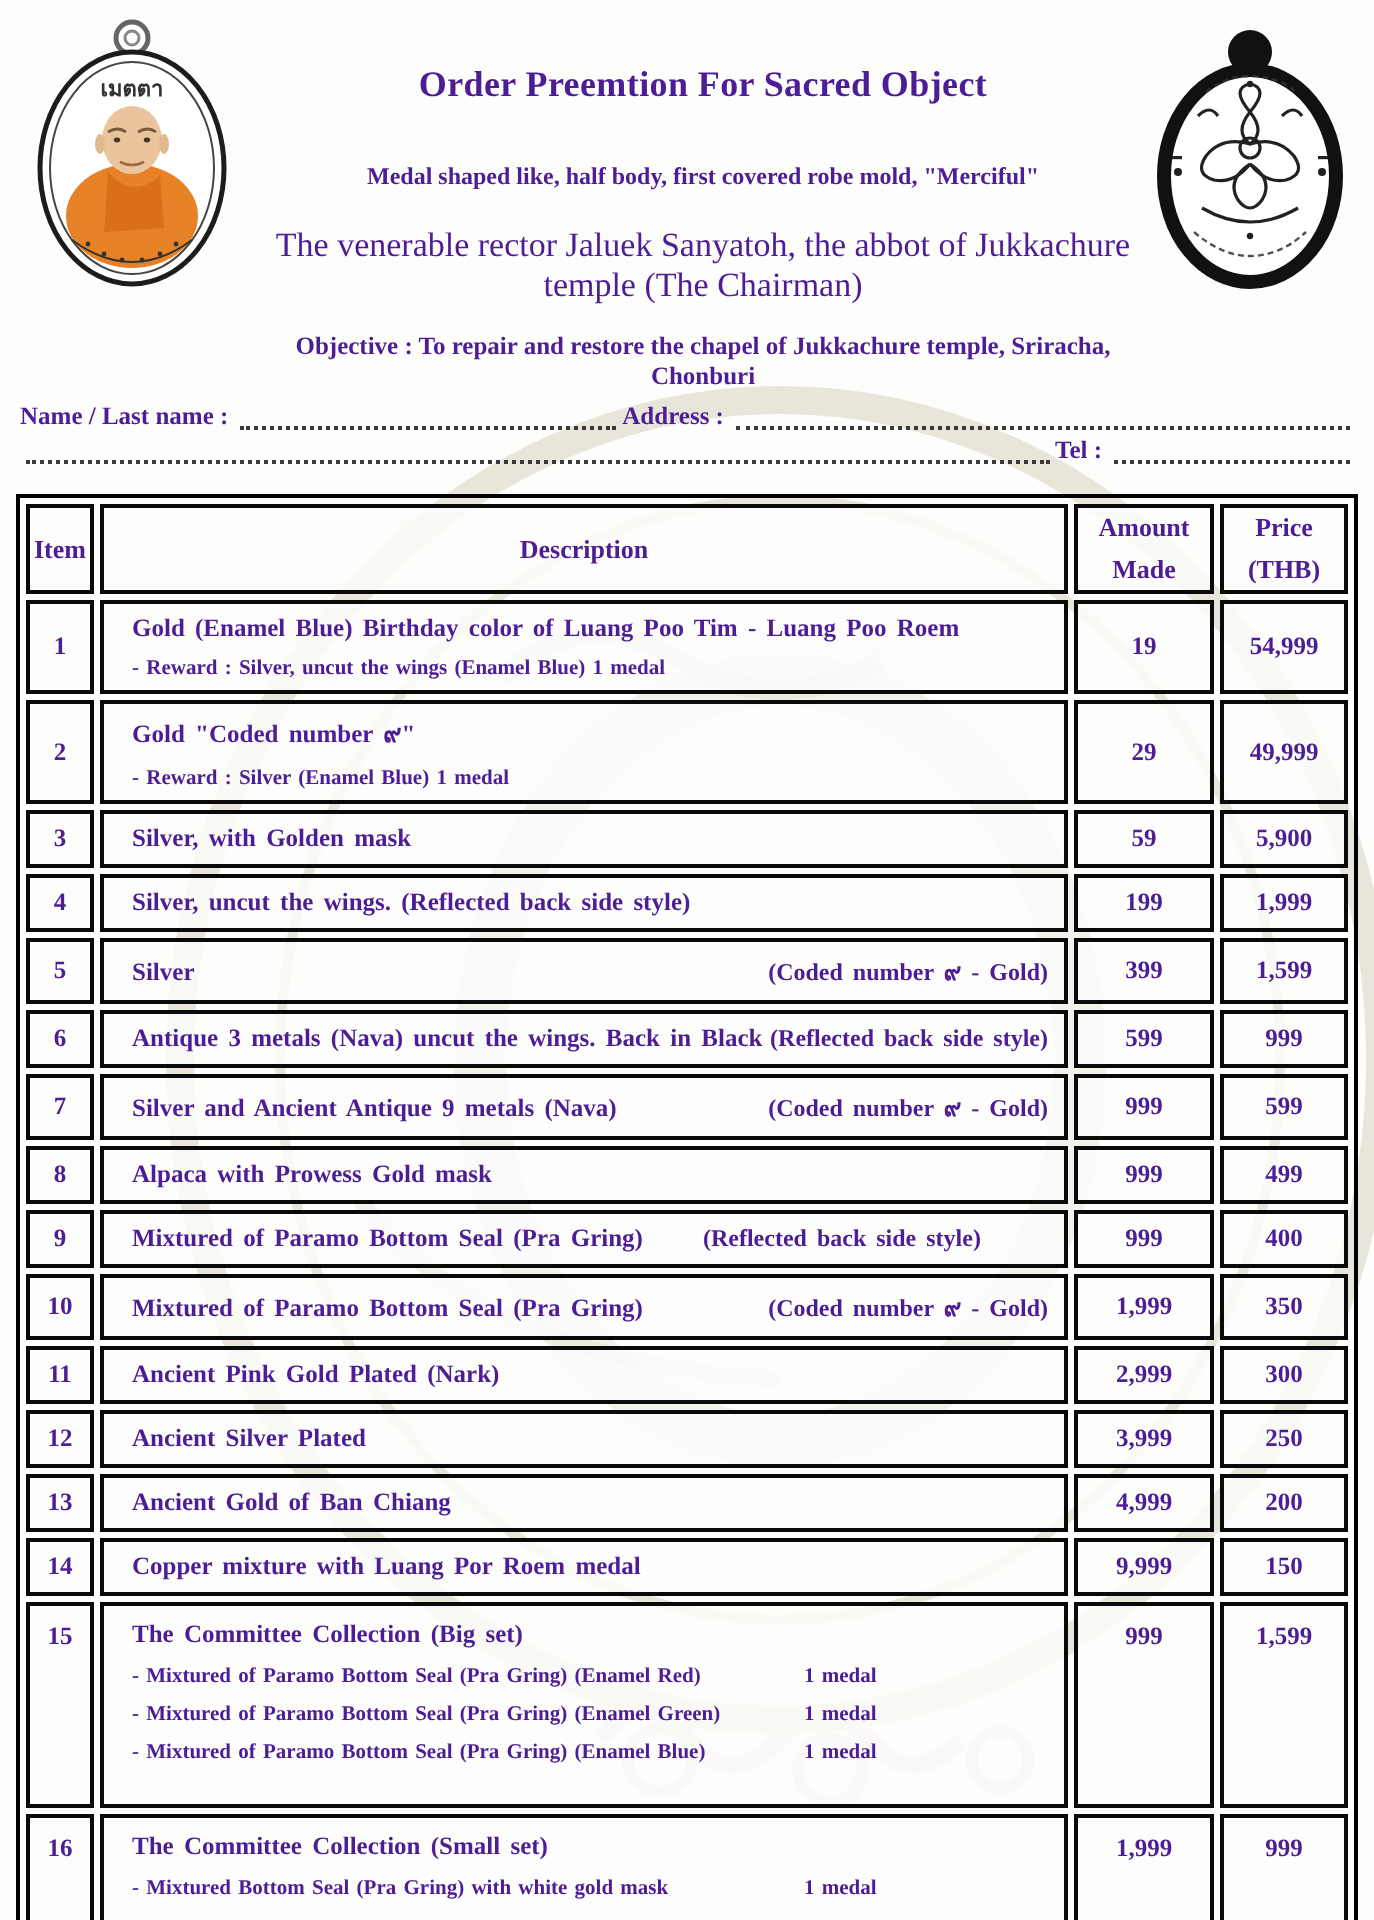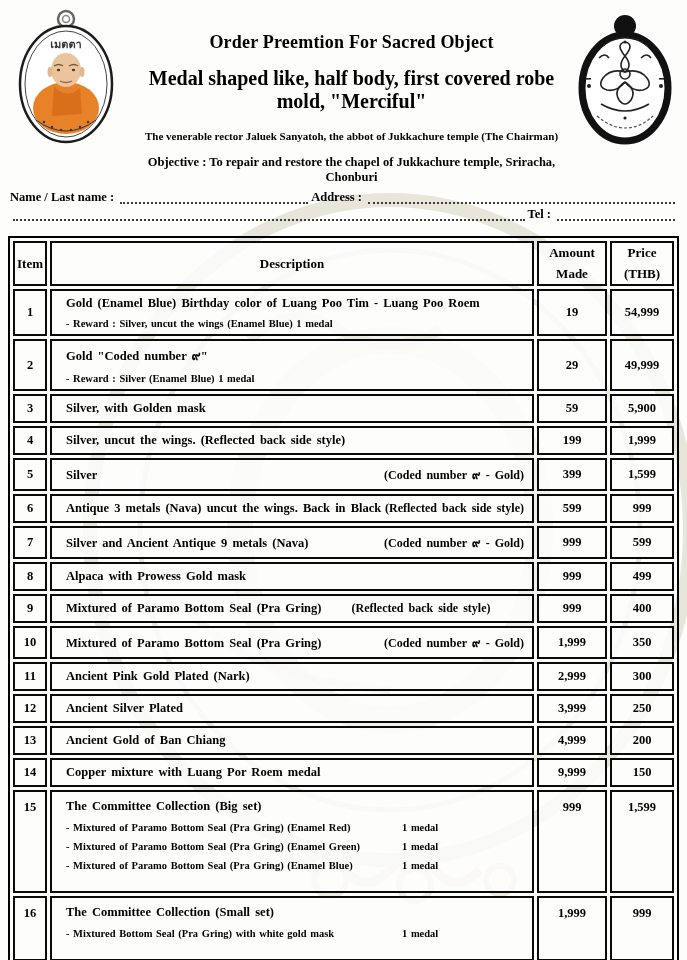--- a/index.html
+++ b/index.html
@@ -3,33 +3,33 @@
 <meta charset="utf-8">
 <style>
   * { margin:0; padding:0; box-sizing:border-box; }
   html,body { background:#e9e9e9; }
   .page {
     position:relative;
     width:687px; height:960px;
     margin:0 auto;
     background:#fdfdfc;
     font-family:"Liberation Serif", serif;
-    color:#000000;
+    color:#4c1d95;
     overflow:hidden;
   }
   
   .watermark { position:absolute; inset:0; z-index:0; pointer-events:none; }
   
   .header { position:relative; z-index:2; display:flex; padding:8px 8px 0 10px; }
   .medal-left { width:118px; flex:0 0 118px; }
   .medal-right { width:104px; flex:0 0 104px; padding-top:4px; }
   .head-text { flex:1; text-align:center; padding-top:24px; }
   .title { font-size:18px; font-weight:bold; letter-spacing:.2px; }
-  .subtitle { font-size:20px; font-weight:bold; margin-top:14px; }
-  .head-line3 { font-size:11px; font-weight:bold; margin-top:17px; }
+  .subtitle { font-size:12px; font-weight:bold; margin-top:28px; }
+  .head-line3 { font-size:17px; font-weight:normal; margin-top:17px; }
   .head-line4 { font-size:12.5px; font-weight:bold; margin-top:13px; }
   
   .formlines { position:relative; z-index:2; padding:0 9px 0 10px; }
   .fline { display:flex; align-items:flex-end; font-size:12.5px; font-weight:bold; height:17px; }
   .fline.first { margin-top:3px; }
   .fline.second { }
   .flabel { white-space:nowrap; padding:0 3px 0 0; }
   .dots { flex:1; border-bottom:2px dotted #3a3a3a; height:13px; margin:0 3px 1px 3px; }
   .dots.fixed { flex:0 0 auto; }
   

